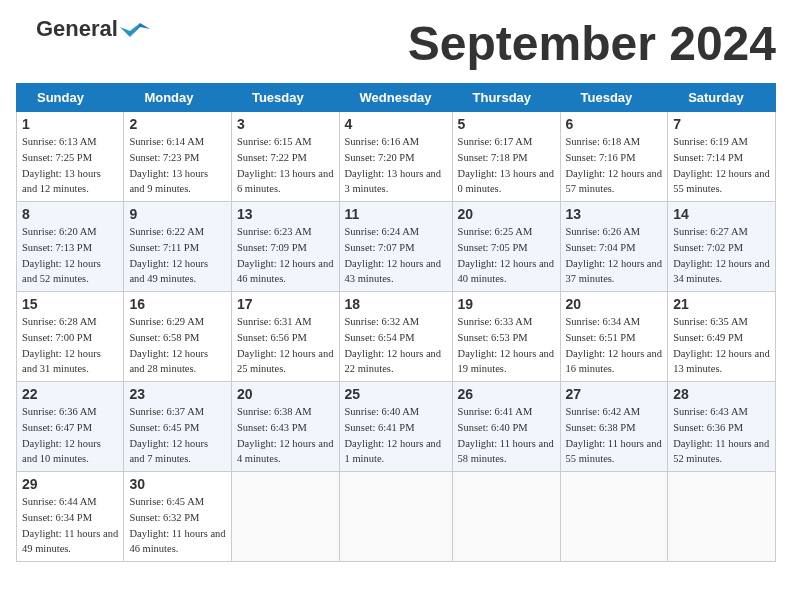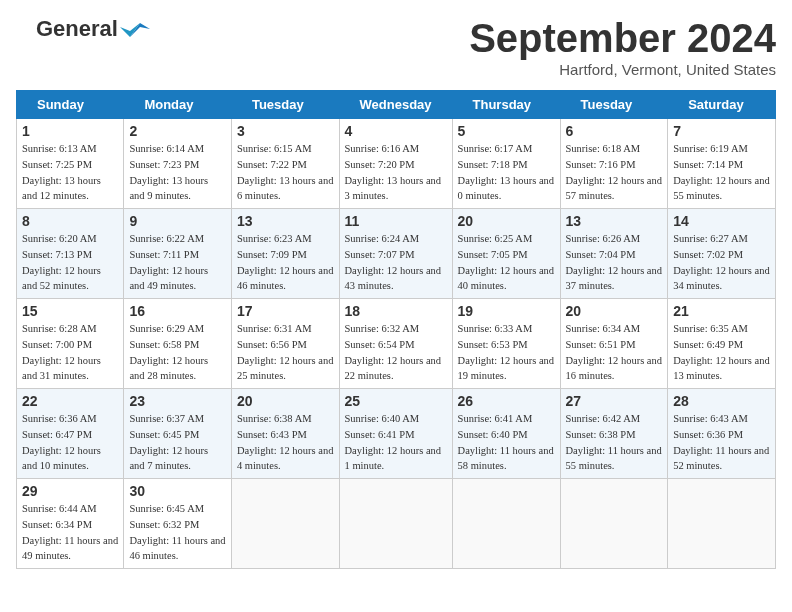--- a/index.html
+++ b/index.html
@@ -22,21 +22,21 @@
       align-items: flex-start;
     }
     .logo-row {
       display: flex;
       align-items: center;
     }
     .title-block {
       text-align: right;
     }
     .month-title {
-      font-size: 40px;
+      font-size: 48px;
       font-weight: bold;
       color: #333;
     }
     .location-title {
       font-size: 15px;
       color: #555;
     }
     table {
       width: 100%;
       border-collapse: collapse;
@@ -91,21 +91,20 @@
           <svg width="30" height="20" viewBox="0 0 30 20" style="margin-left:2px;">
             <polygon points="10,18 20,4 30,10 20,8" fill="#1a7abf"></polygon>
             <polygon points="10,18 0,8 10,12 20,4" fill="#2196c4"></polygon>
           </svg>
         </div>
       </div>
     </div>
   </div>
   <div class="title-block">
     <div class="month-title">September 2024</div>
-    <div class="location-title">Hartford, Vermont, United States</div>
   </div>
 </div>
 
 <table>
   <thead>
     <tr>
     <th>Sunday</th>
         <th>Monday</th>
         <th>Tuesday</th>
         <th>Wednesday</th>

